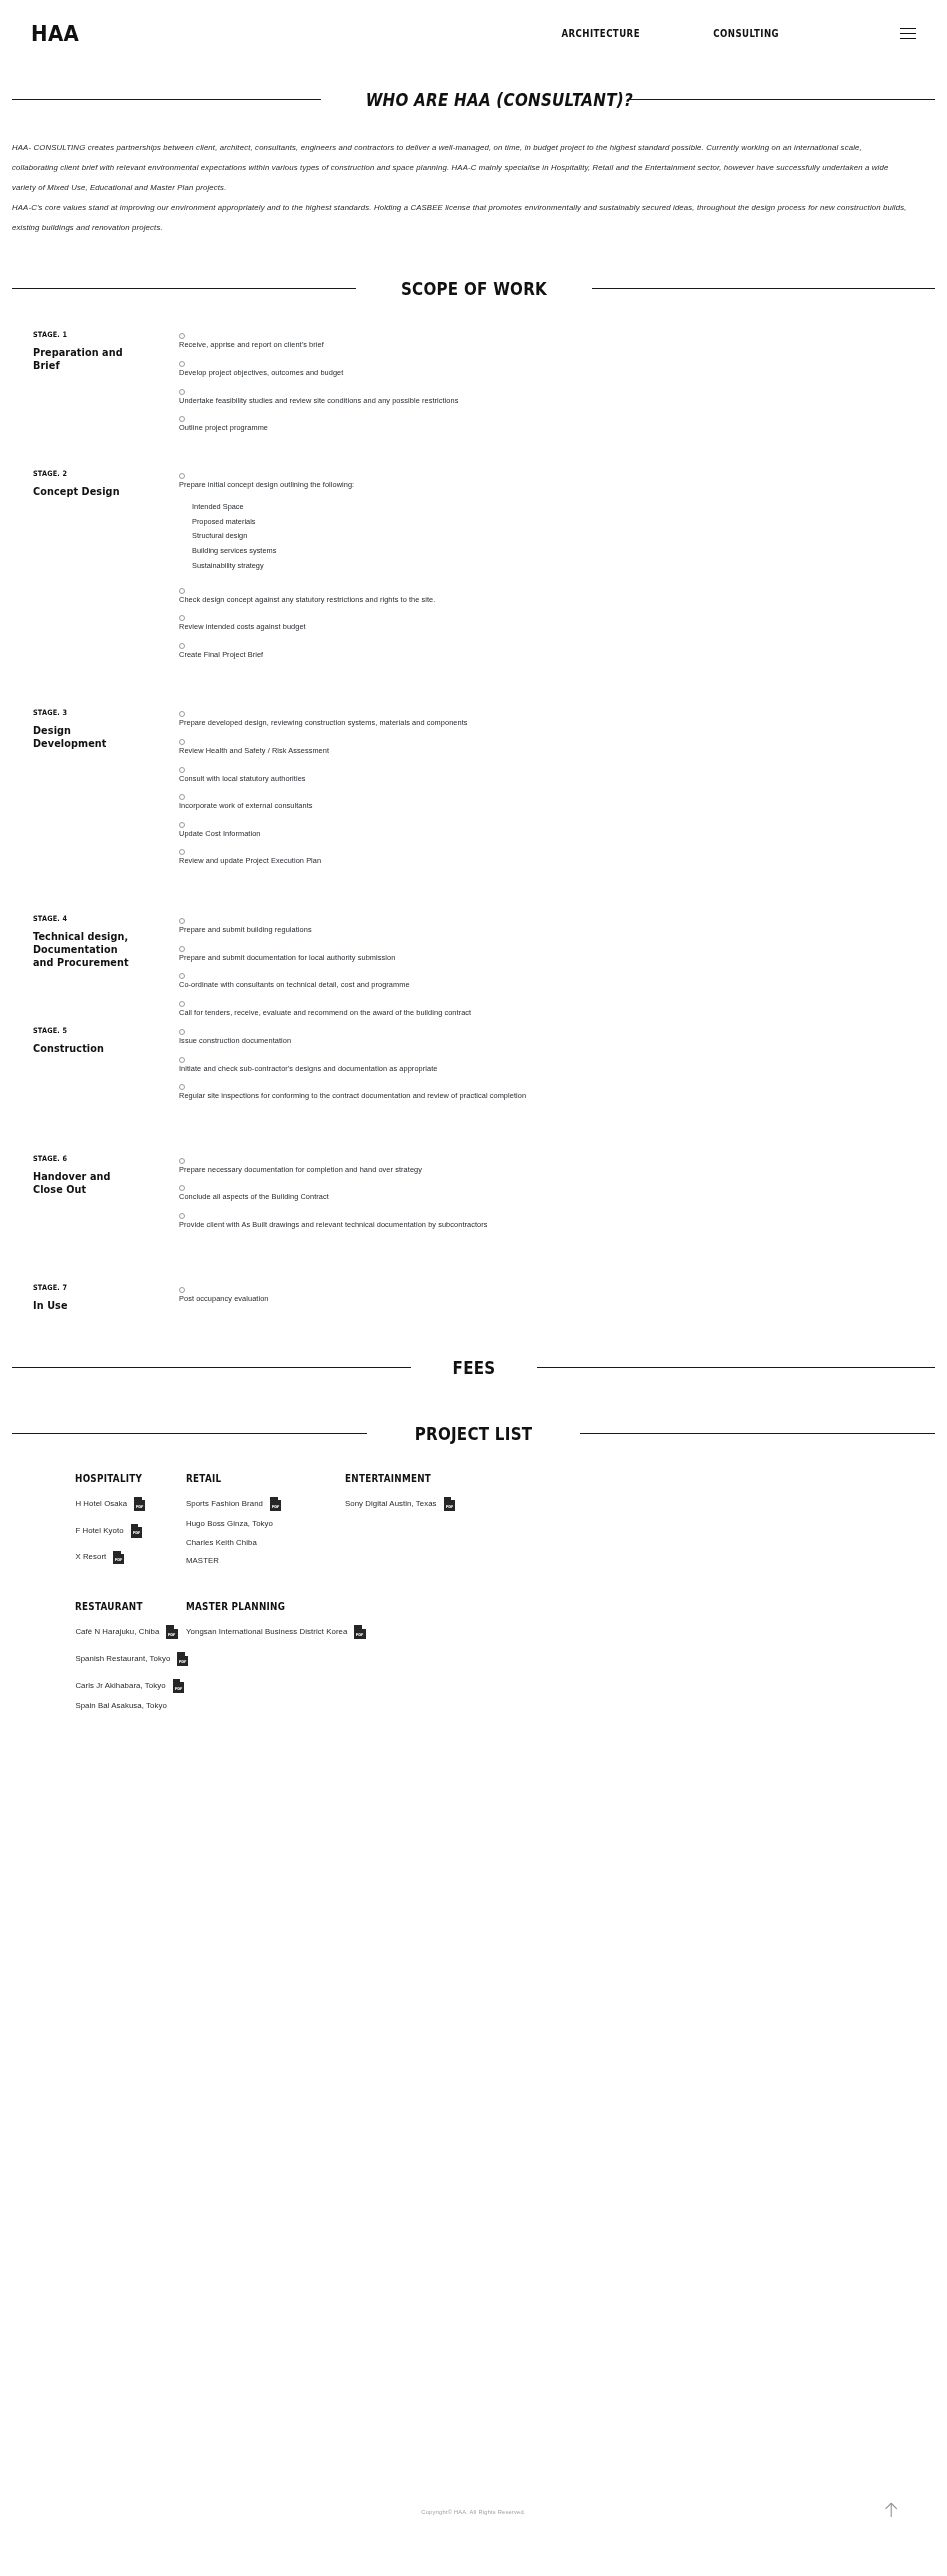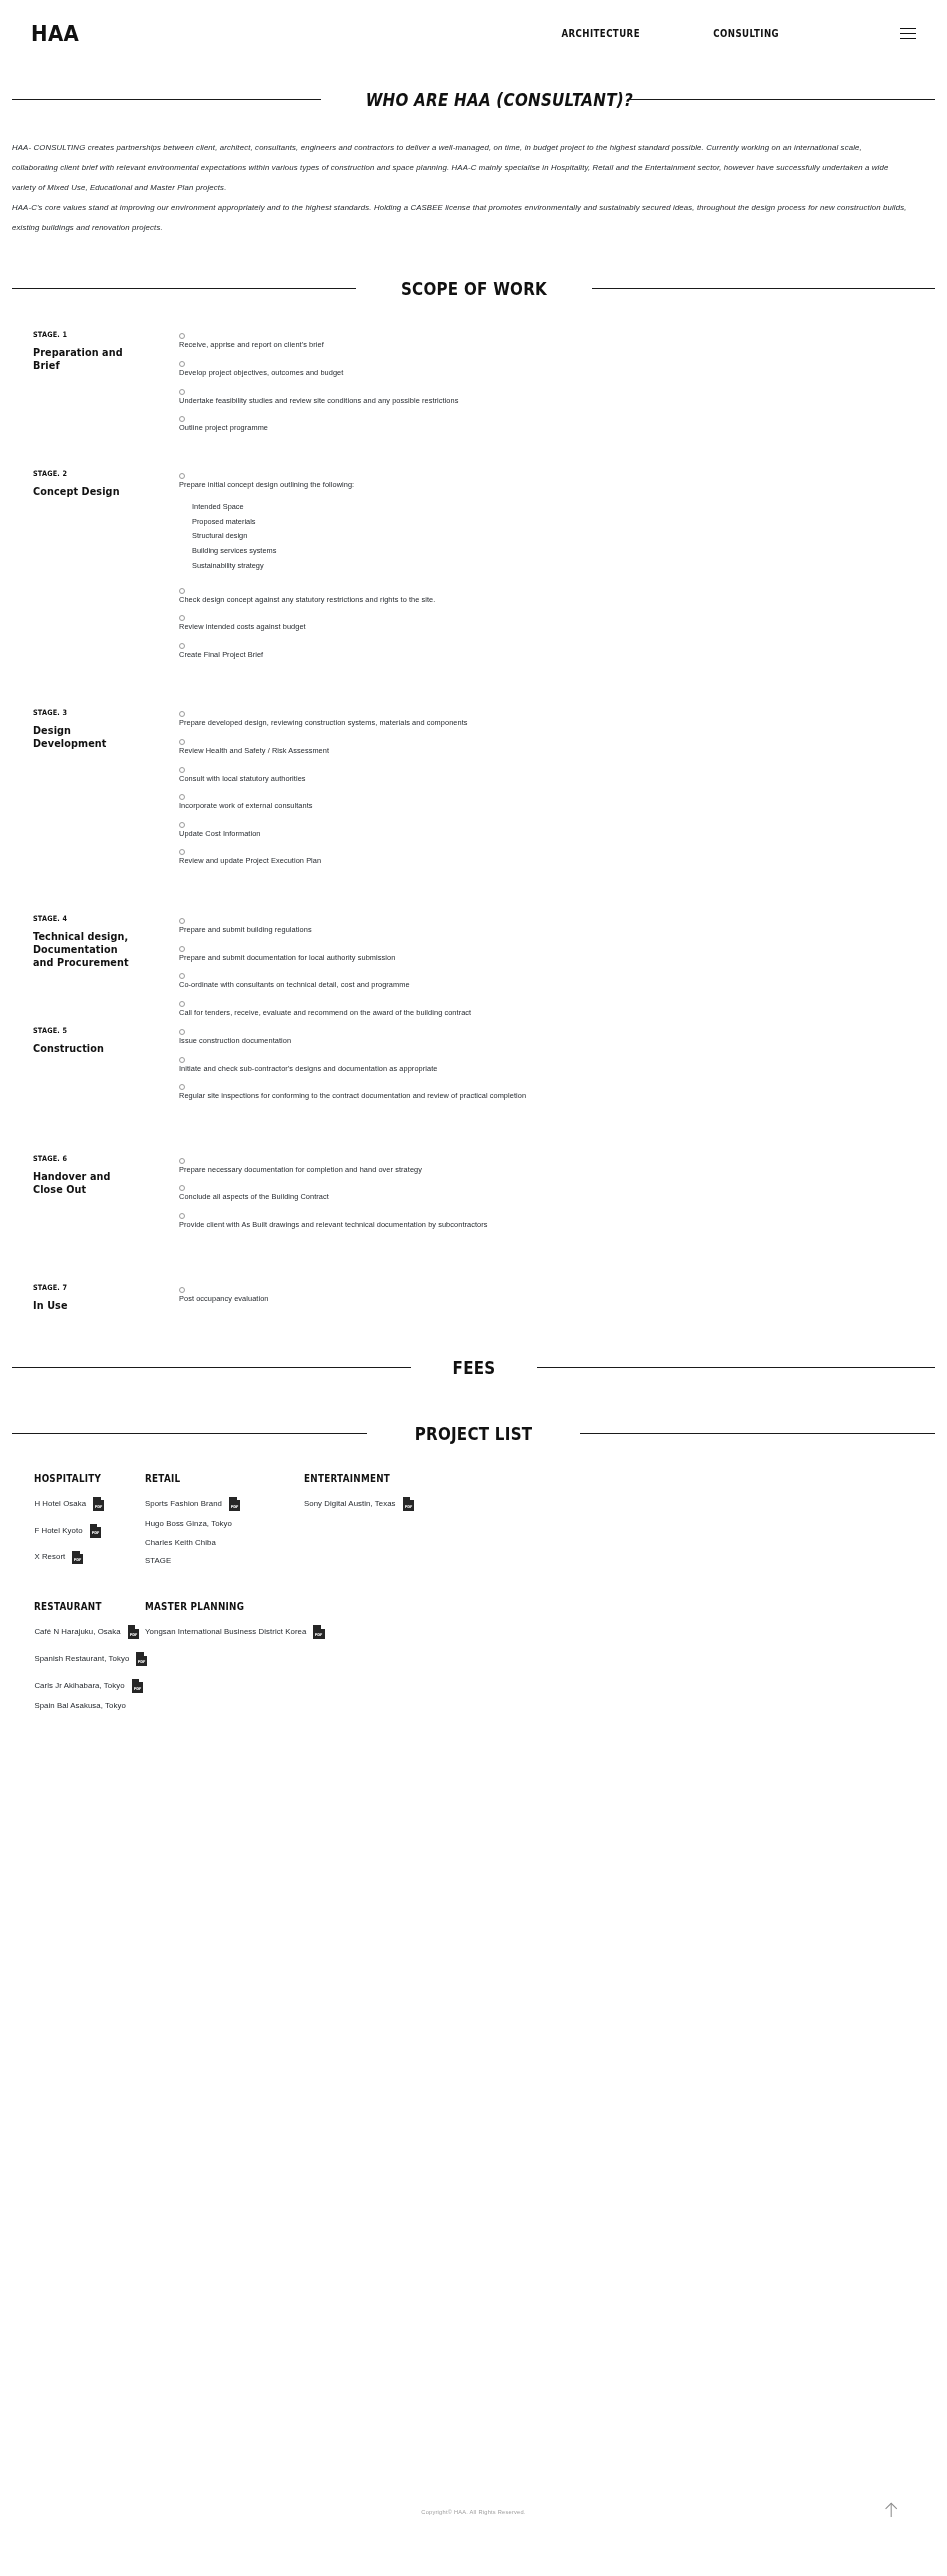--- a/index.html
+++ b/index.html
@@ -475,21 +475,21 @@
     <div class="rule right"></div>
   </div>
 </section>
 
 <section style="padding-top:45px;">
   <div class="section-title-row">
     <div class="rule left"></div>
     <div class="section-title title-proj">PROJECT LIST</div>
     <div class="rule right"></div>
   </div>
-  <div class="projects" style="padding-top:29px;">
+  <div class="projects" style="padding-top:29px;margin-left:41px;">
     <div class="proj-row" id="proj-row-1">
         <div class="proj-col c1">
           <div class="proj-cat">HOSPITALITY</div>
           <div class="proj-item">
             <span class="label">H Hotel Osaka</span>
             <span class="pdf-icon"></span>
           </div>
           <div class="proj-item">
             <span class="label">F Hotel Kyoto</span>
             <span class="pdf-icon"></span>
@@ -505,36 +505,36 @@
             <span class="label">Sports Fashion Brand</span>
             <span class="pdf-icon"></span>
           </div>
           <div class="proj-item no-icon" style="margin-top: 6.9px;">
             <span class="label">Hugo Boss Ginza, Tokyo</span>
           </div>
           <div class="proj-item no-icon" style="margin-top: 6.9px;">
             <span class="label">Charles Keith Chiba</span>
           </div>
           <div class="proj-item no-icon" style="margin-top: 6.9px;">
-            <span class="label">STAGE</span>
+            <span class="label">MASTER</span>
           </div>
         </div>
         <div class="proj-col c3">
           <div class="proj-cat">ENTERTAINMENT</div>
           <div class="proj-item">
             <span class="label">Sony Digital Austin, Texas</span>
             <span class="pdf-icon"></span>
           </div>
         </div>
       </div>
     <div class="proj-row" id="proj-row-2" style="margin-top:34px;">
         <div class="proj-col c1">
           <div class="proj-cat">RESTAURANT</div>
           <div class="proj-item">
-            <span class="label">Café N Harajuku, Osaka</span>
+            <span class="label">Café N Harajuku, Chiba</span>
             <span class="pdf-icon"></span>
           </div>
           <div class="proj-item">
             <span class="label">Spanish Restaurant, Tokyo</span>
             <span class="pdf-icon"></span>
           </div>
           <div class="proj-item">
             <span class="label">Carls Jr Akihabara, Tokyo</span>
             <span class="pdf-icon"></span>
           </div>

